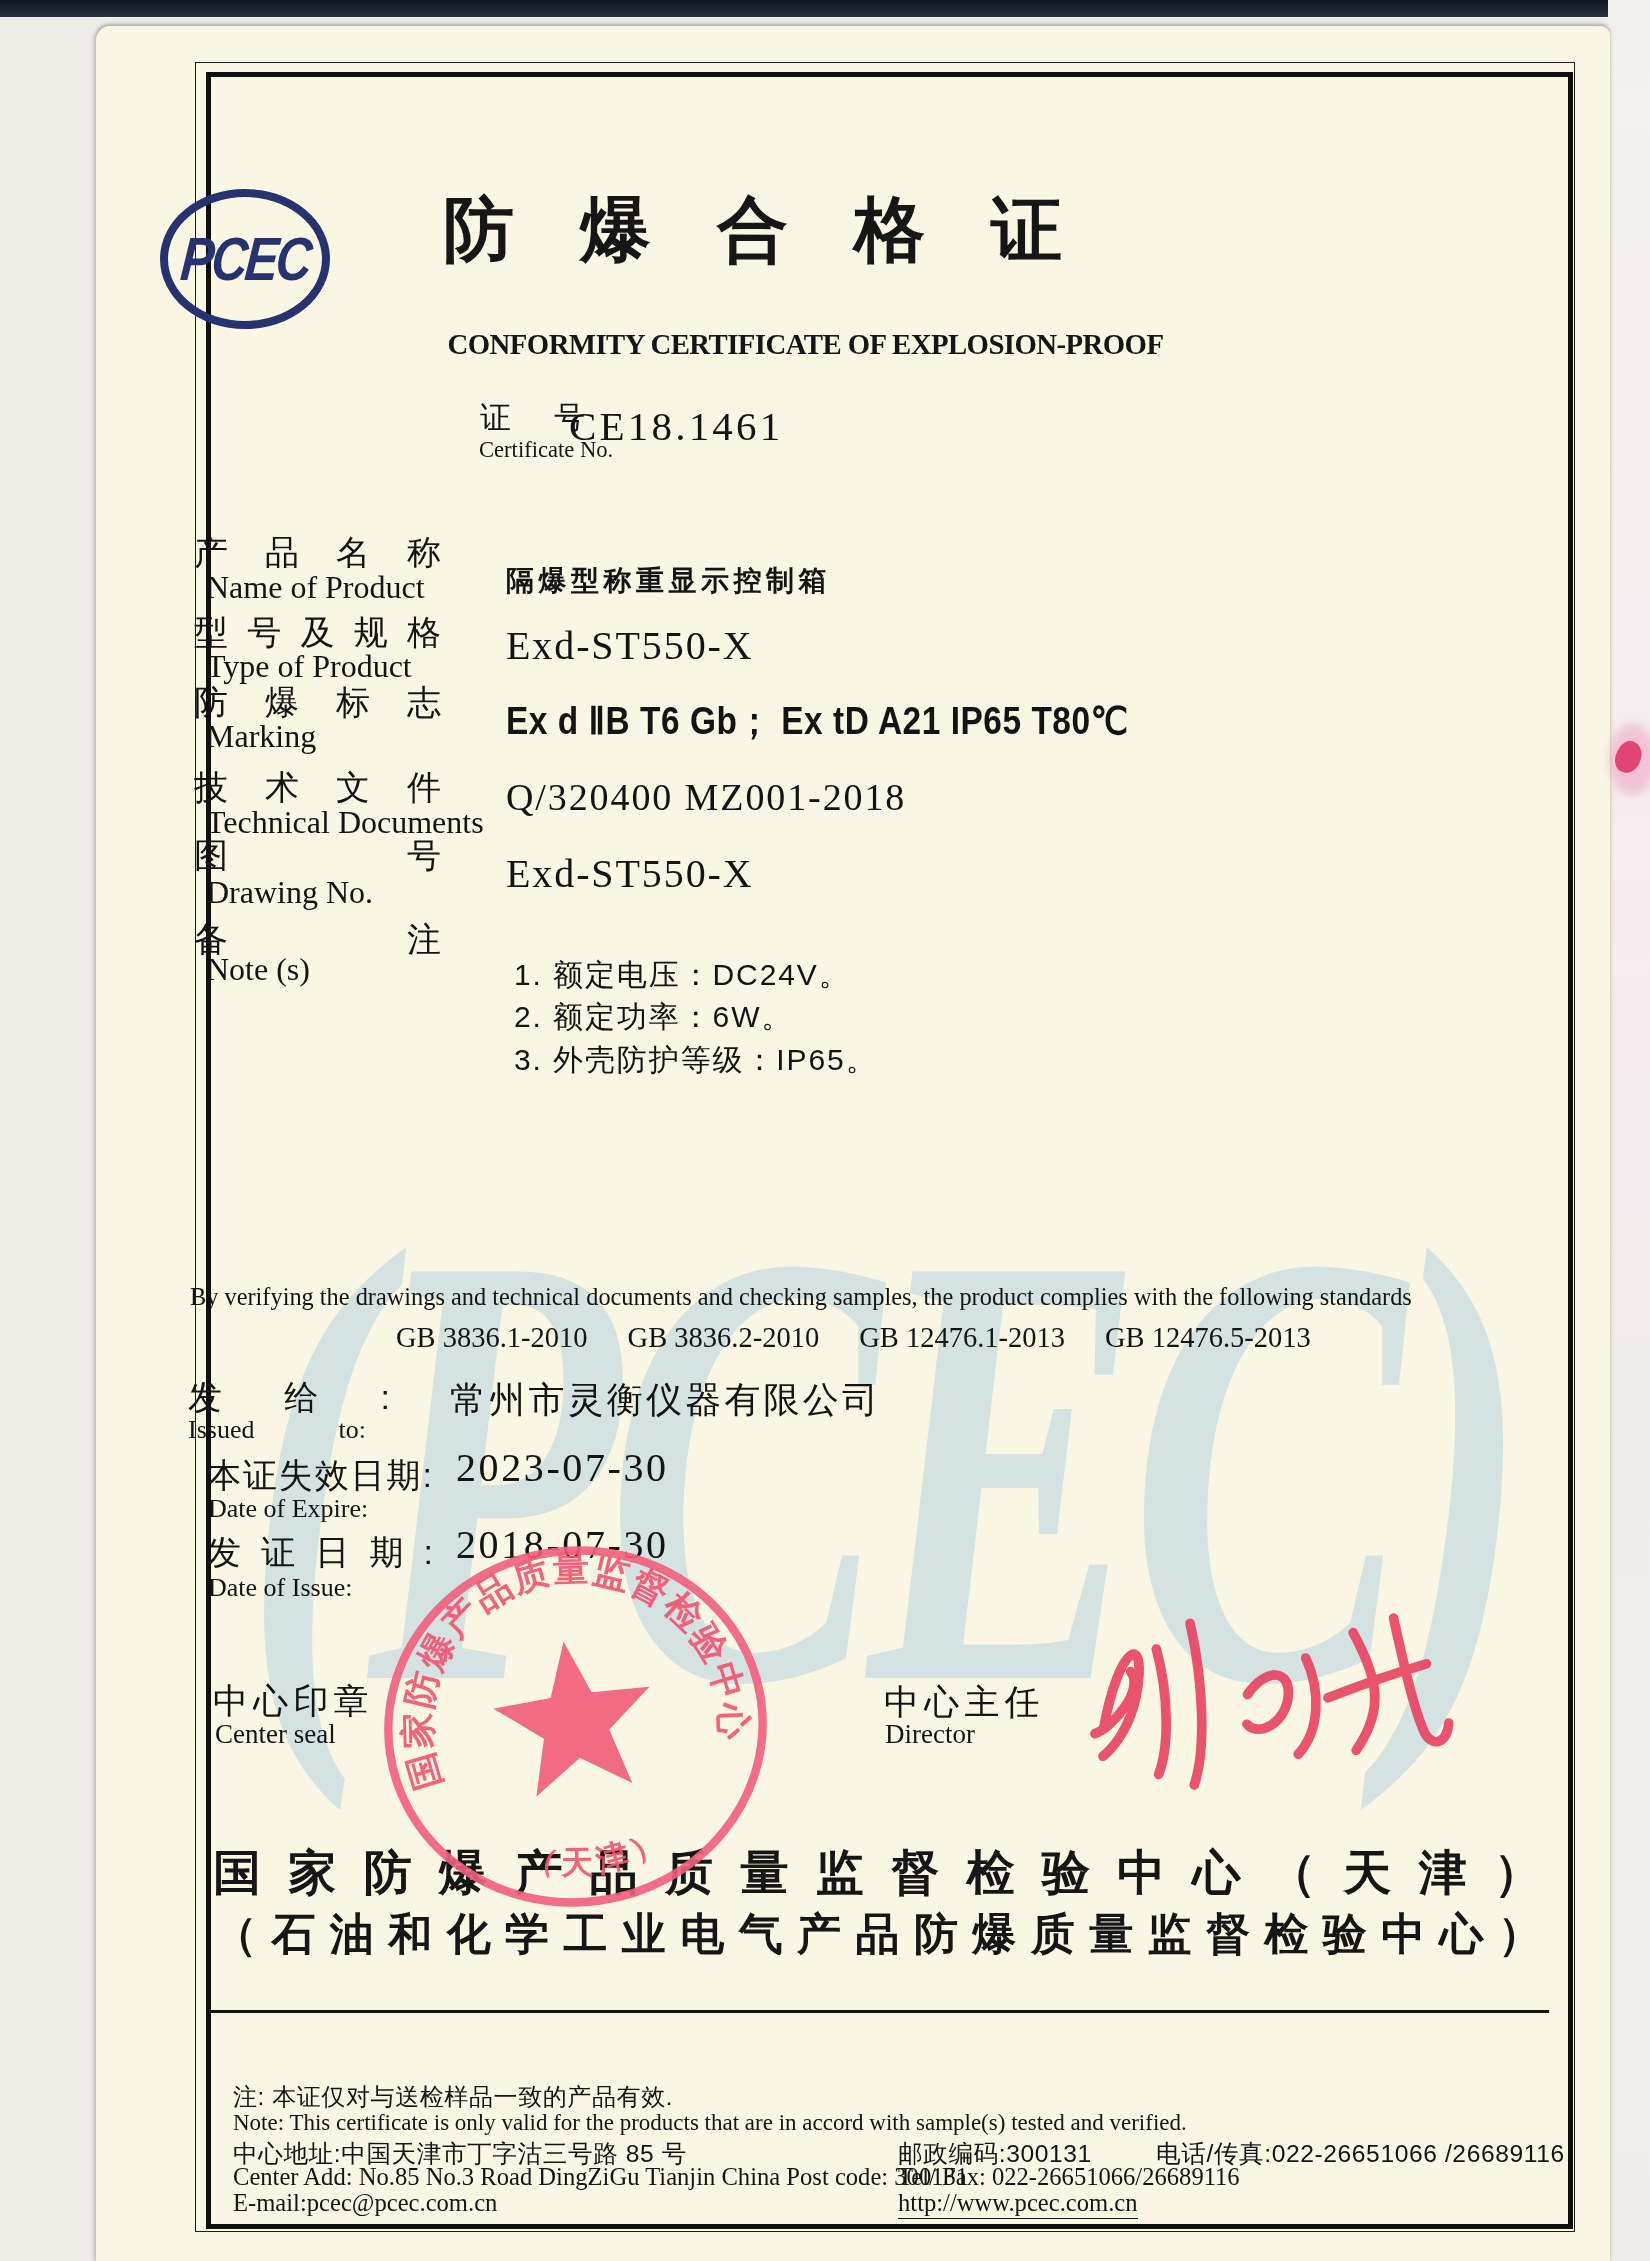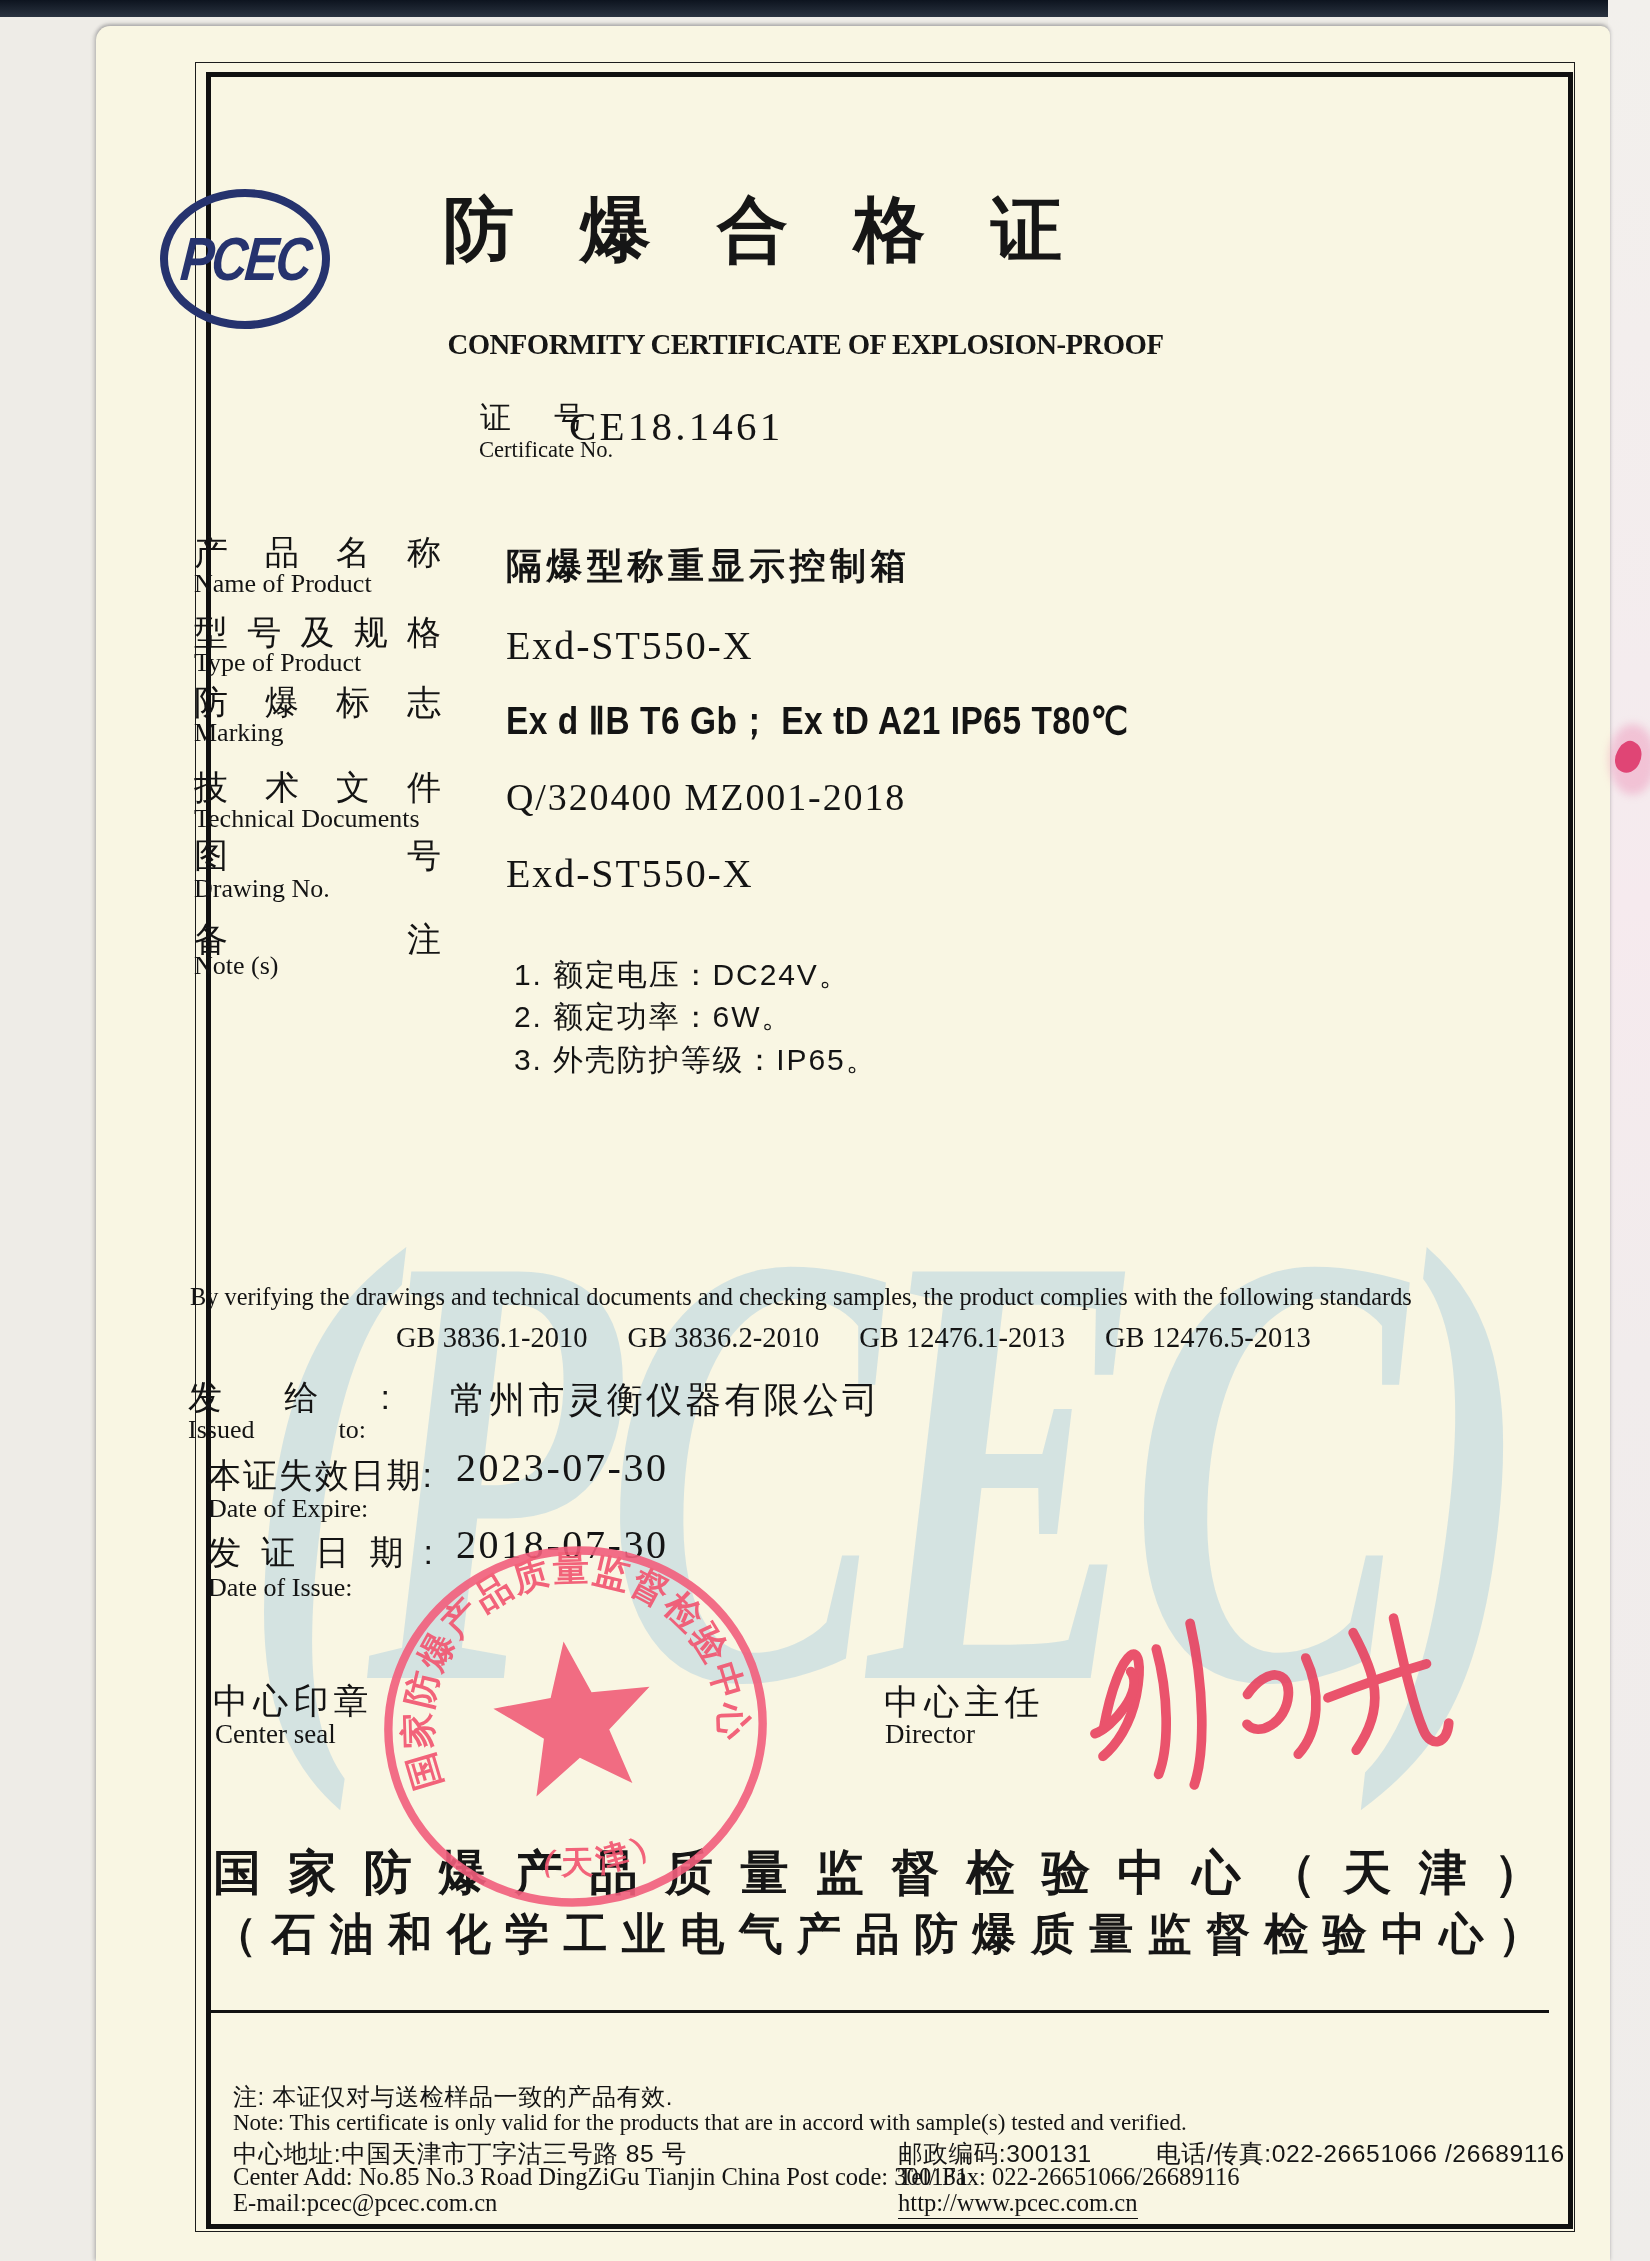--- a/index.html
+++ b/index.html
@@ -31,24 +31,24 @@
   #title-cn{left:443px;top:183px;font-family:"Liberation Serif",serif;font-weight:700;font-size:71px;
         letter-spacing:66px;white-space:nowrap;}
   #title-en{left:414px;top:327px;width:783px;text-align:center;font-family:"Liberation Serif",serif;
         font-weight:700;font-size:30px;letter-spacing:-0.6px;transform:scaleX(.96);white-space:nowrap;}
   
   #certno-cn{left:480px;top:397px;width:105px;font-size:31px;}
   #certno-en{left:479px;top:437px;font-family:"Liberation Serif",serif;font-size:22.6px;}
   #certno-value{left:569px;top:402px;font-family:"Liberation Serif",serif;font-size:41px;letter-spacing:3.2px;}
   
   .flabel-cn{left:194px;width:247px;font-size:34px;letter-spacing:0;}
-  .flabel-en{left:194px;font-family:"Liberation Serif",serif;font-size:26px;white-space:nowrap;}
+  .flabel-en{left:206px;font-family:"Liberation Serif",serif;font-size:32px;white-space:nowrap;}
   .fvalue{left:506px;white-space:nowrap;}
   .v-serif{font-family:"Liberation Serif",serif;font-size:38px;letter-spacing:1.9px;}
-  .v-sans-bold{font-family:"Liberation Sans",sans-serif;font-weight:700;font-size:36px;letter-spacing:4.5px;}
+  .v-sans-bold{font-family:"Liberation Sans",sans-serif;font-weight:700;font-size:28px;letter-spacing:4.5px;margin-top:20px;}
   .v-marking{font-family:"Liberation Sans",sans-serif;font-weight:800;font-size:38px;letter-spacing:0.6px;
              transform:scaleX(.88);transform-origin:left top;}
   .note-line{left:514px;font-size:30px;font-weight:500;letter-spacing:1.9px;white-space:nowrap;}
   
   #stmt-cn{left:191px;top:1233px;font-size:30px;font-weight:500;letter-spacing:1.3px;white-space:nowrap;}
   #stmt-en{left:190px;top:1283px;font-family:"Liberation Serif",serif;font-size:24.6px;white-space:nowrap;
            transform:scaleX(.99);transform-origin:left top;}
   #standards{left:396px;top:1322px;display:flex;gap:40px;font-family:"Liberation Serif",serif;font-size:28.5px;white-space:nowrap;}
   
   .ilabel-cn{font-size:34px;}

